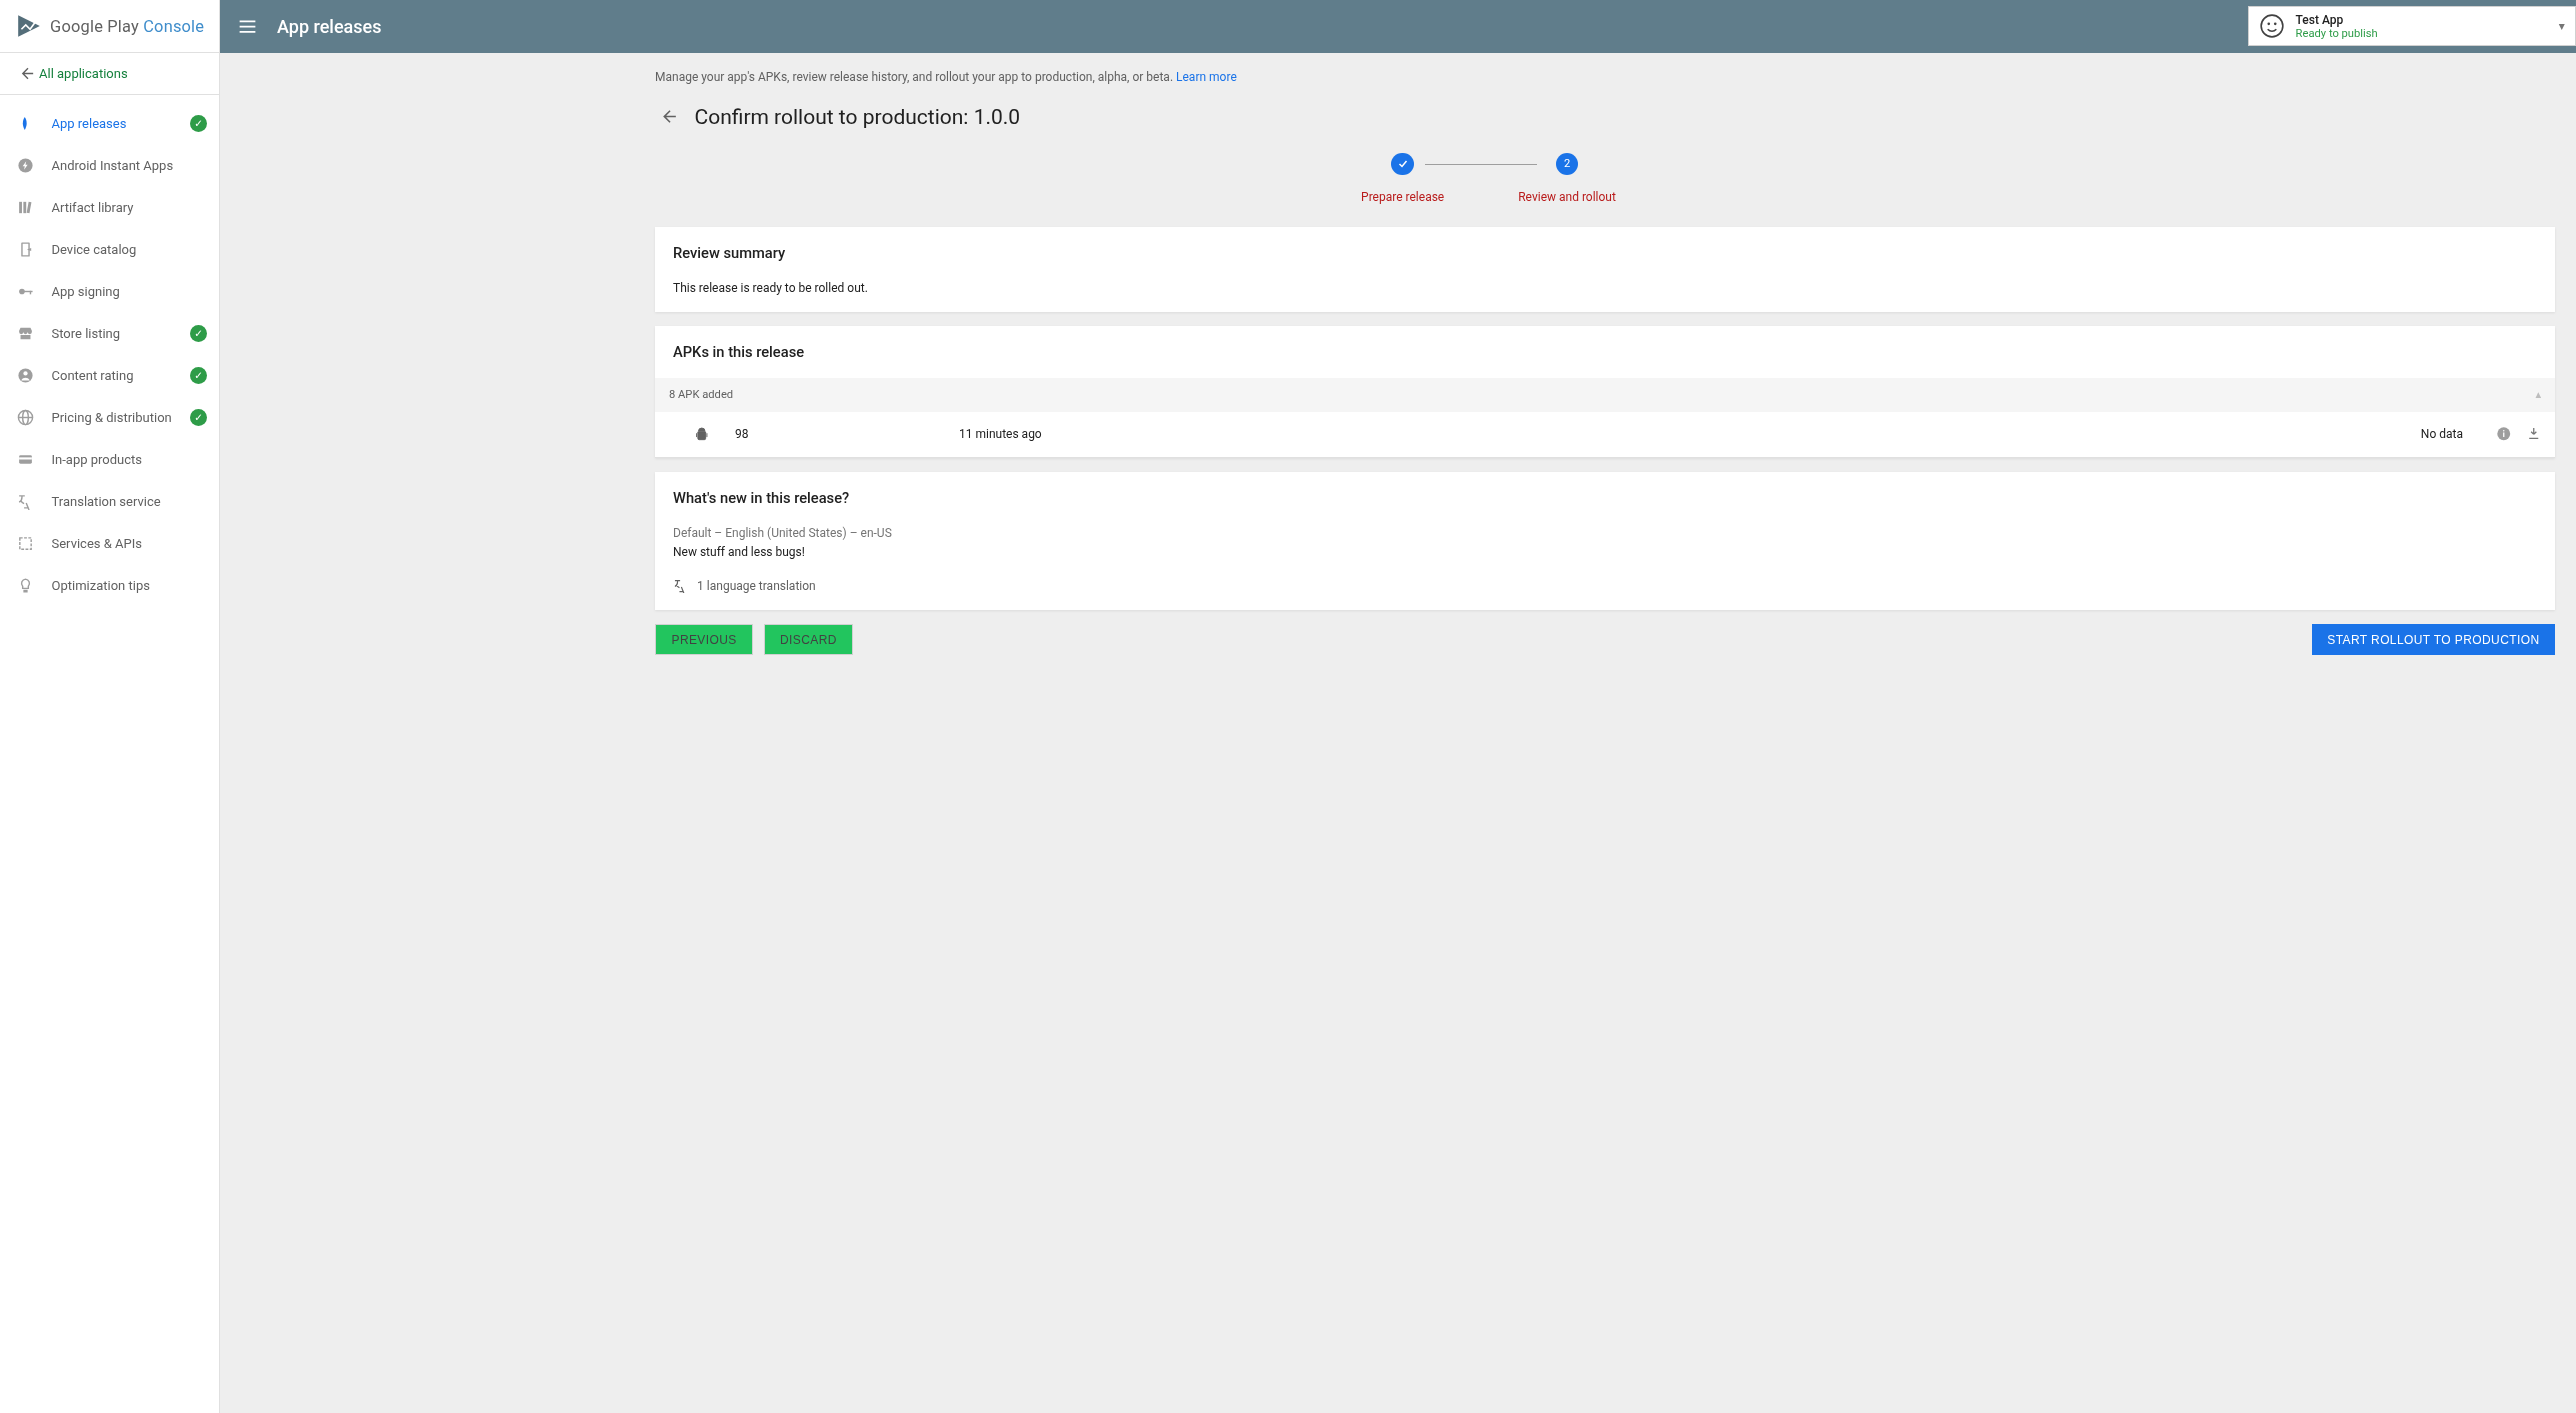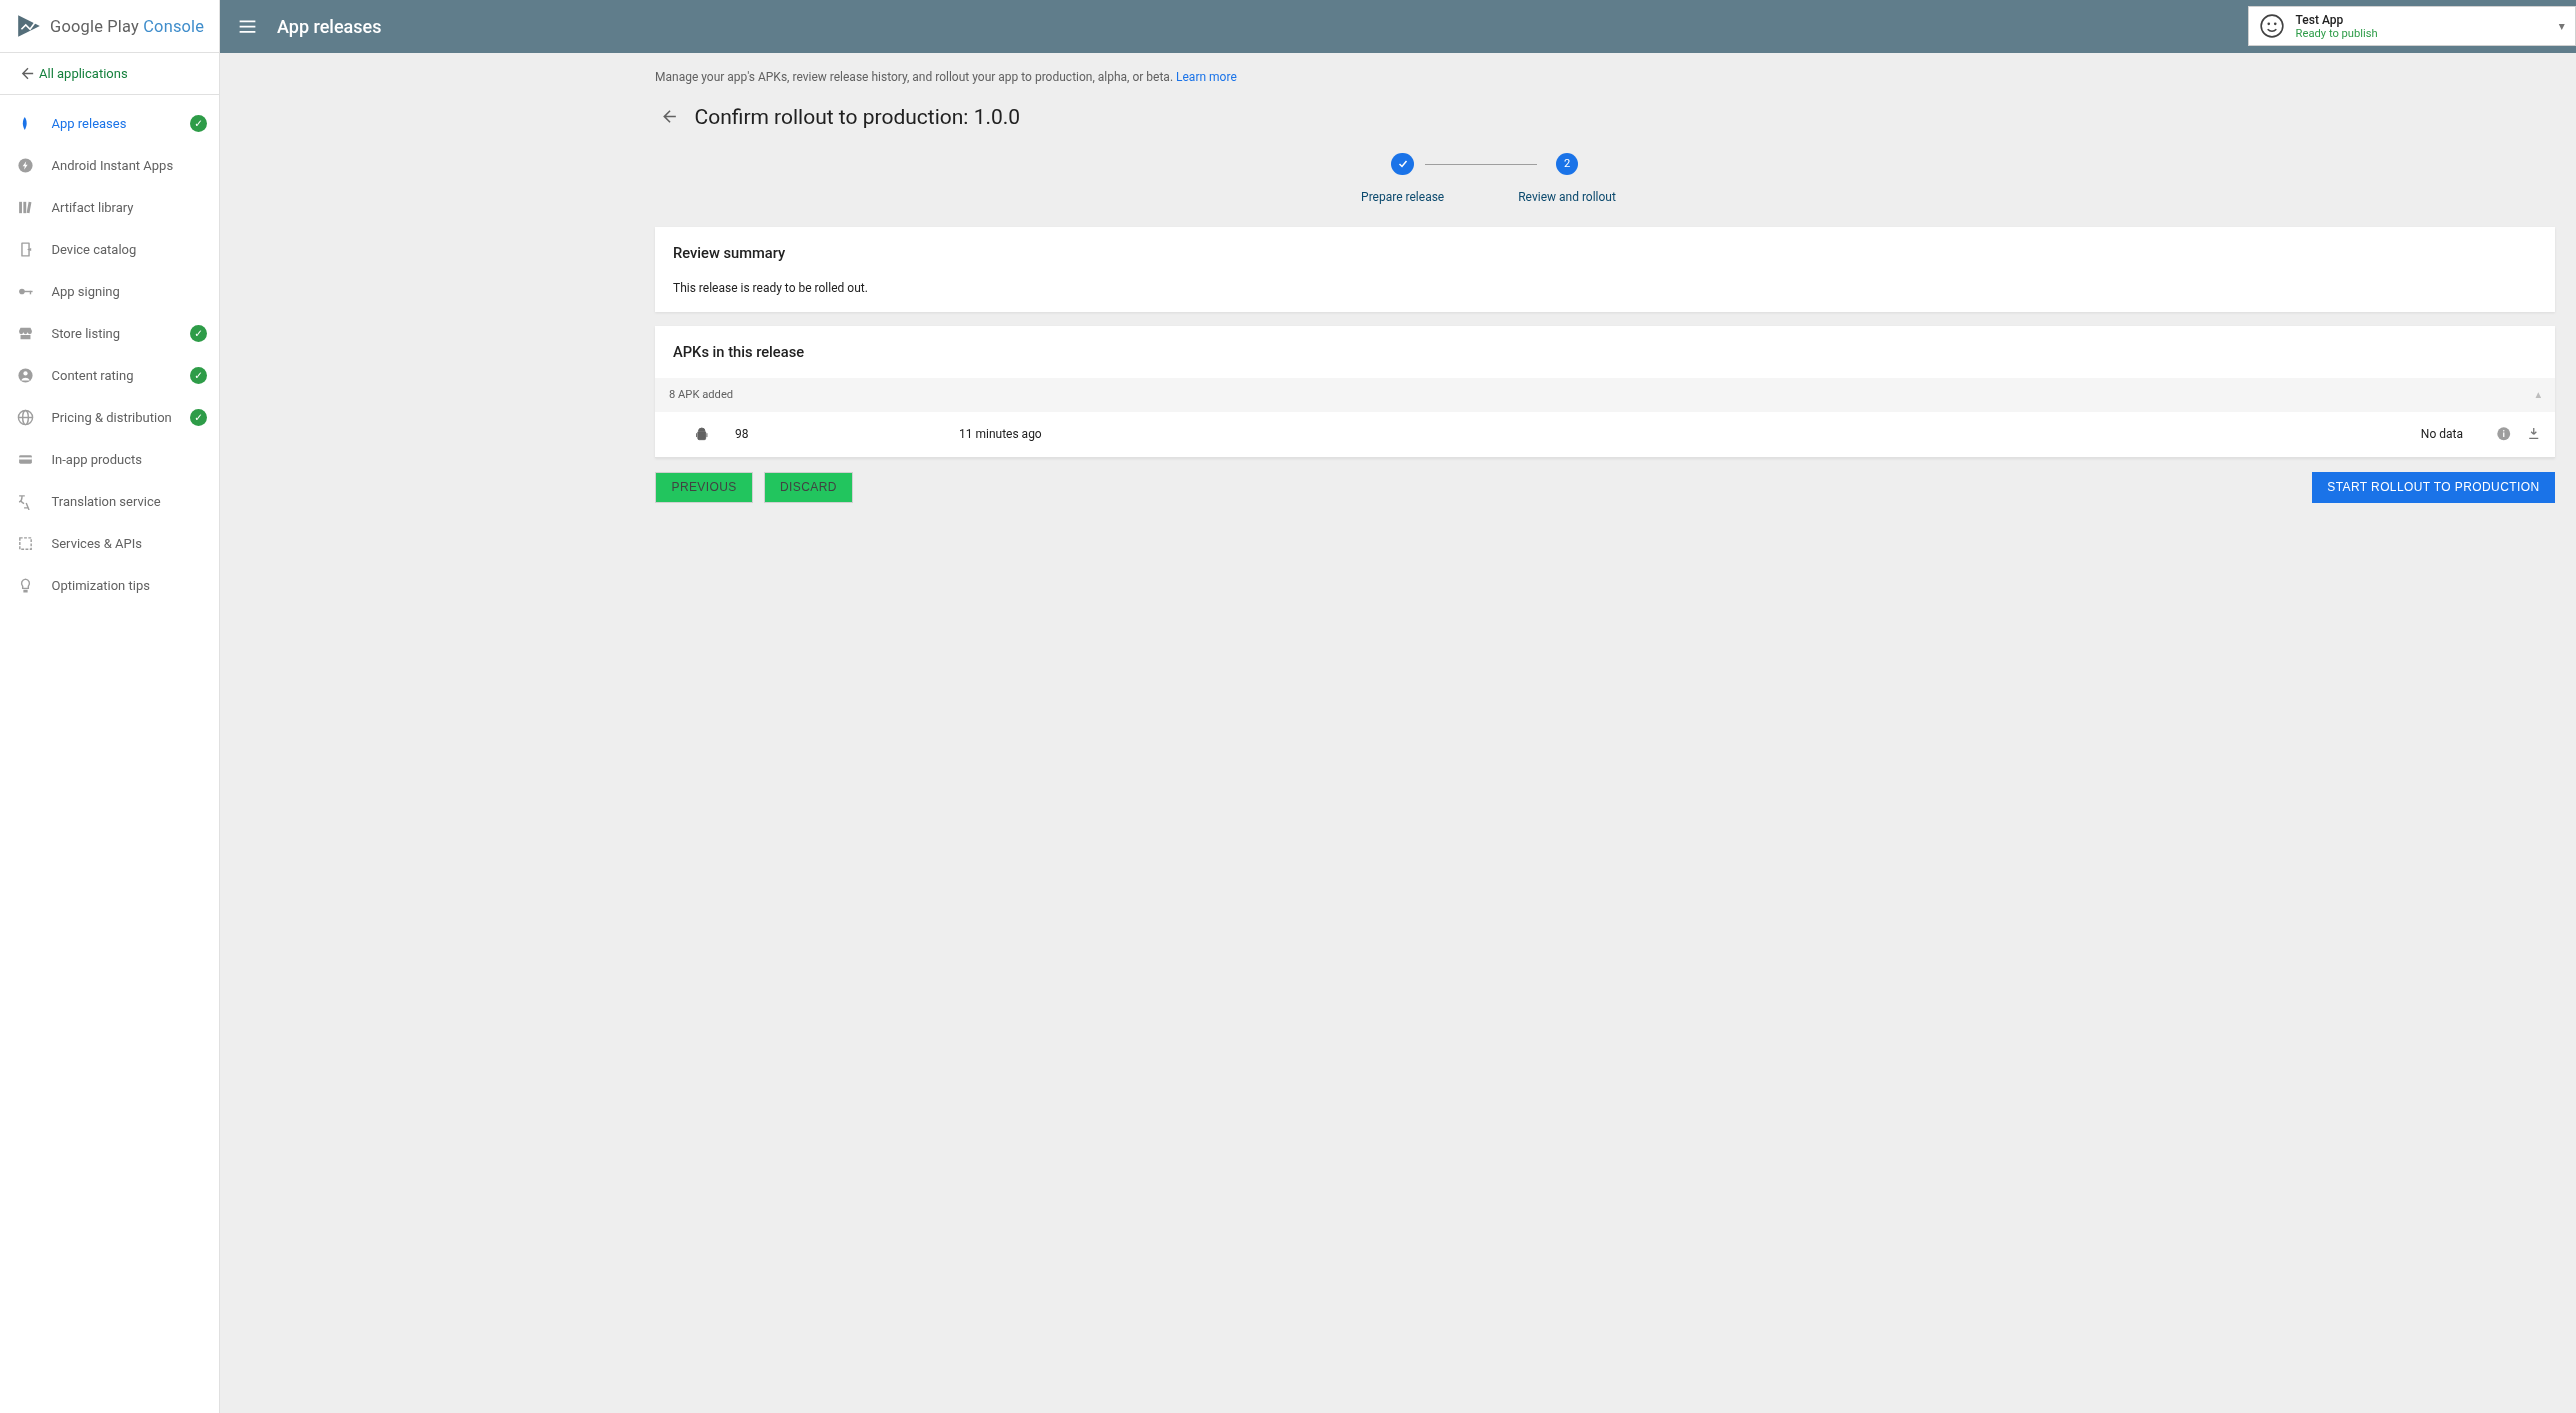--- a/index.html
+++ b/index.html
@@ -47,21 +47,21 @@
 
 .page-header { padding: 10.3px 0 24px 440px; display: flex; align-items: center; gap: 15.5px; }
 .back-arrow { color: #616161; cursor: pointer; width: 19px; }
 .page-title { font-size: 21px; color: #212121; font-weight: 400; }
 
 .stepper { display: flex; align-items: flex-start; justify-content: center; gap: 0; margin-bottom: 22.4px; margin-left: 181px; }
 .step { display: flex; flex-direction: column; align-items: center; gap: 15.5px; }
 .step-bubble { width: 22.4px; height: 22.4px; border-radius: 50%; display: flex; align-items: center; justify-content: center; color: #fff; font-size: 11.2px; }
 .step-bubble.done { background: #1a73e8; }
 .step-bubble.active { background: #1a73e8; }
-.step-label { font-size: 12px; color: #0c4a6e; }
+.step-label { font-size: 12px; color: #b91c1c; }
 .step-line { width: 112px; height: 0.9px; background: #9e9e9e; margin: 11.2px -19px 0; z-index: 0; }
 
 .card { background: #fff; margin: 0 21px 14px 435px; box-shadow: 0 0.9px 2.6px rgba(0,0,0,0.08); }
 .card-pad { padding: 17px 18px; }
 .card-title { font-size: 14.7px; font-weight: 500; color: #212121; margin-bottom: 19px; }
 .card-body { font-size: 12px; color: #212121; }
 
 .table-header { display: flex; padding: 8.6px 14px 12px; font-size: 11.2px; color: #757575; border-bottom: 0.9px solid #e0e0e0; }
 .col-icon { width: 66px; }
 .col-vc { width: 224px; }
@@ -310,20 +310,33 @@
               </span>
             <span>
                 <svg width="15.5" height="15.5" viewBox="0 0 24 24">
                   <path d="M12 3v10m0 0l-4-4m4 4l4-4M5 19h14" stroke="#757575" stroke-width="2" fill="none"></path>
                 </svg>
               </span>
           </div>
         </div>
       </div>
 
+      <div class="card">
+        <div class="card-pad">
+          <div class="card-title">What's new in this release?</div>
+          <div class="whats-lang">Default – English (United States) – en-US</div>
+          <div class="whats-body">New stuff and less bugs!</div>
+          <div class="lang-trans">
+            <svg width="15.5" height="15.5" viewBox="0 0 24 24">
+                <path d="M3 4h8M7 4v2c0 3-2 6-4 7m2-3c1 2 3 4 5 5m3-1l4 10m-1-3h-6m3-7l4 10" stroke="#616161" stroke-width="1.8" fill="none"></path>
+              </svg>
+            <span>1 language translation</span>
+          </div>
+        </div>
+      </div>
 
       <div class="button-row">
         <button class="btn btn-flat">PREVIOUS</button>
         <button class="btn btn-flat">DISCARD</button>
         <button class="btn btn-primary">START ROLLOUT TO PRODUCTION</button>
       </div>
     </div>
   </div>
 </div>
 

